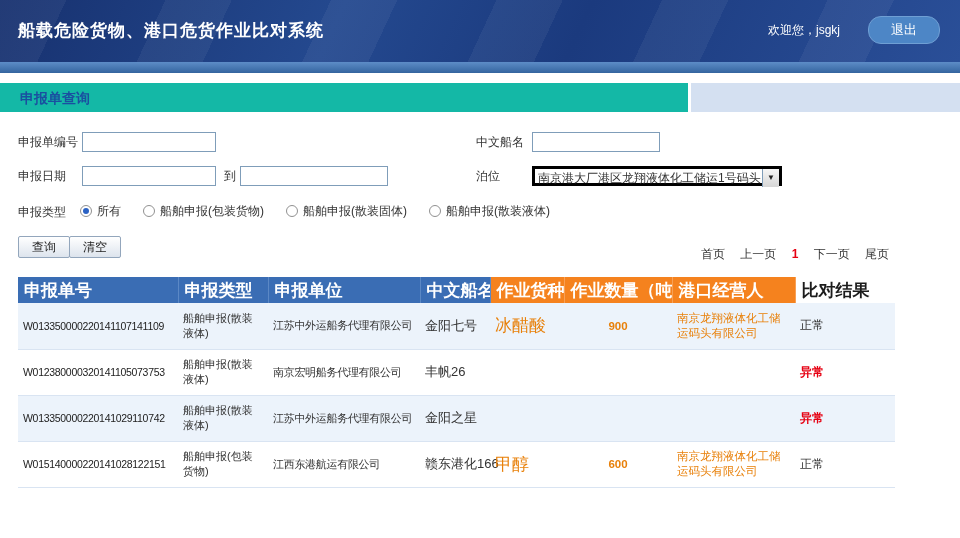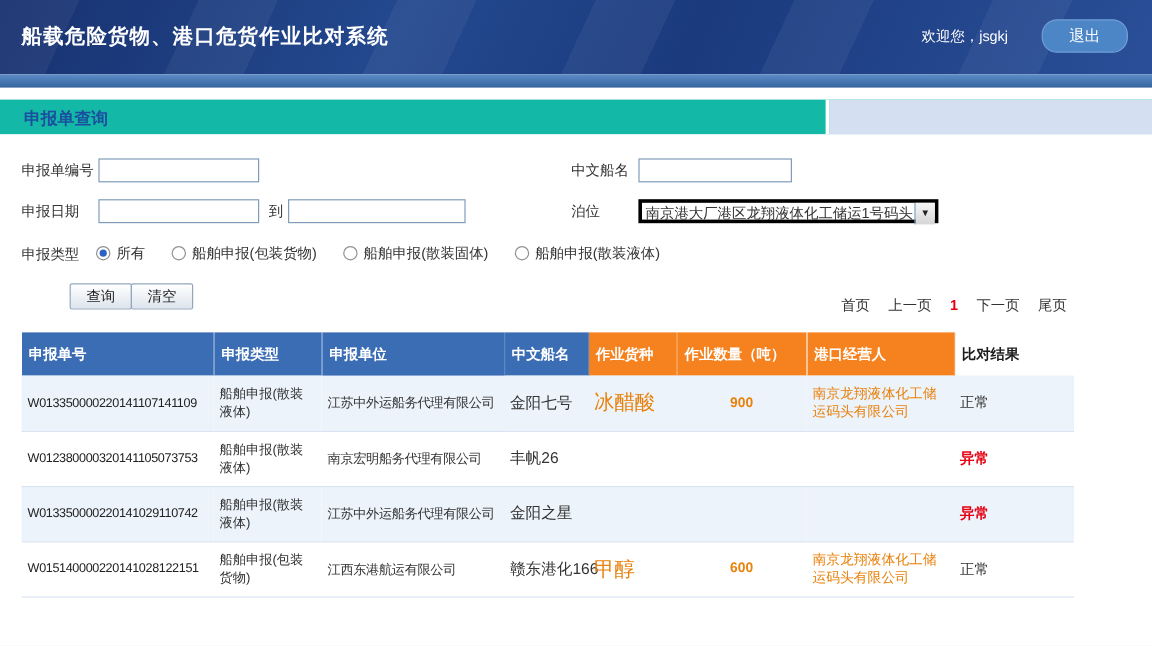--- a/index.html
+++ b/index.html
@@ -53,34 +53,34 @@
     text-align: center; font-size: 8px; line-height: 18px; color: #222; }
 
   .radio-row { position: absolute; left: 80px; top: 90px; display: flex; align-items: center; gap: 22px; height: 18px; }
   .radio-item { display: flex; align-items: center; gap: 5px; cursor: pointer; }
   .radio { width: 12px; height: 12px; border: 1px solid #919191; border-radius: 50%; background: #fff; position: relative; }
   .radio.checked::after { content: ""; position: absolute; left: 2px; top: 2px; width: 6px; height: 6px;
     border-radius: 50%; background: #2b62c4; }
 
   .btn { position: absolute; top: 124px; height: 22px; padding: 0 13px; font-size: 12px; color: #222;
     border: 1px solid #93a6bc; border-radius: 2px; background: linear-gradient(#ffffff, #dde4ed);
-    cursor: pointer; font-family: "Liberation Sans", "DejaVu Sans", sans-serif; margin-left: 40px; }
+    cursor: pointer; font-family: "Liberation Sans", "DejaVu Sans", sans-serif; }
   .btn-query { left: 18px; }
   .btn-clear { left: 69px; }
 
   
   .pagination { position: absolute; left: 18px; top: 246px; width: 877px; text-align: right;
     font-size: 12px; color: #333; }
   .pagination span { margin: 0 6px; cursor: pointer; }
   .page-current { color: #e60012; font-weight: bold; cursor: default; }
 
   
   .data-table { position: absolute; left: 18px; top: 277px; width: 877px;
     border-collapse: collapse; table-layout: fixed; font-size: 11px; color: #333; }
-  .data-table thead th { height: 36px; font-size: 12px; font-weight: bold; text-align: left;
+  .data-table thead th { height: 26px; font-size: 17px; font-weight: bold; text-align: left;
     padding: 0 6px; white-space: nowrap; overflow: hidden; }
   th.h-blue   { background: #3a6db4; color: #fff; border-right: 1px solid #5b88c5; }
   th.h-orange { background: #f5821e; color: #fff; border-right: 1px solid #f8a055; }
   th.h-qty    { text-align: center; }
   th.h-plain  { background: #fff; color: #1c1c1c; border-right: none; }
   .data-table tbody tr { height: 46px; }
   .data-table tbody tr:nth-child(odd)  { background: #ecf3fb; }
   .data-table tbody tr:nth-child(even) { background: #ffffff; }
   .data-table tbody td { padding: 4px 5px; vertical-align: middle; border-bottom: 1px solid #d9e4f2; }
   td.c-no { font-size: 10.5px; letter-spacing: -0.3px; white-space: nowrap; color: #222; }

